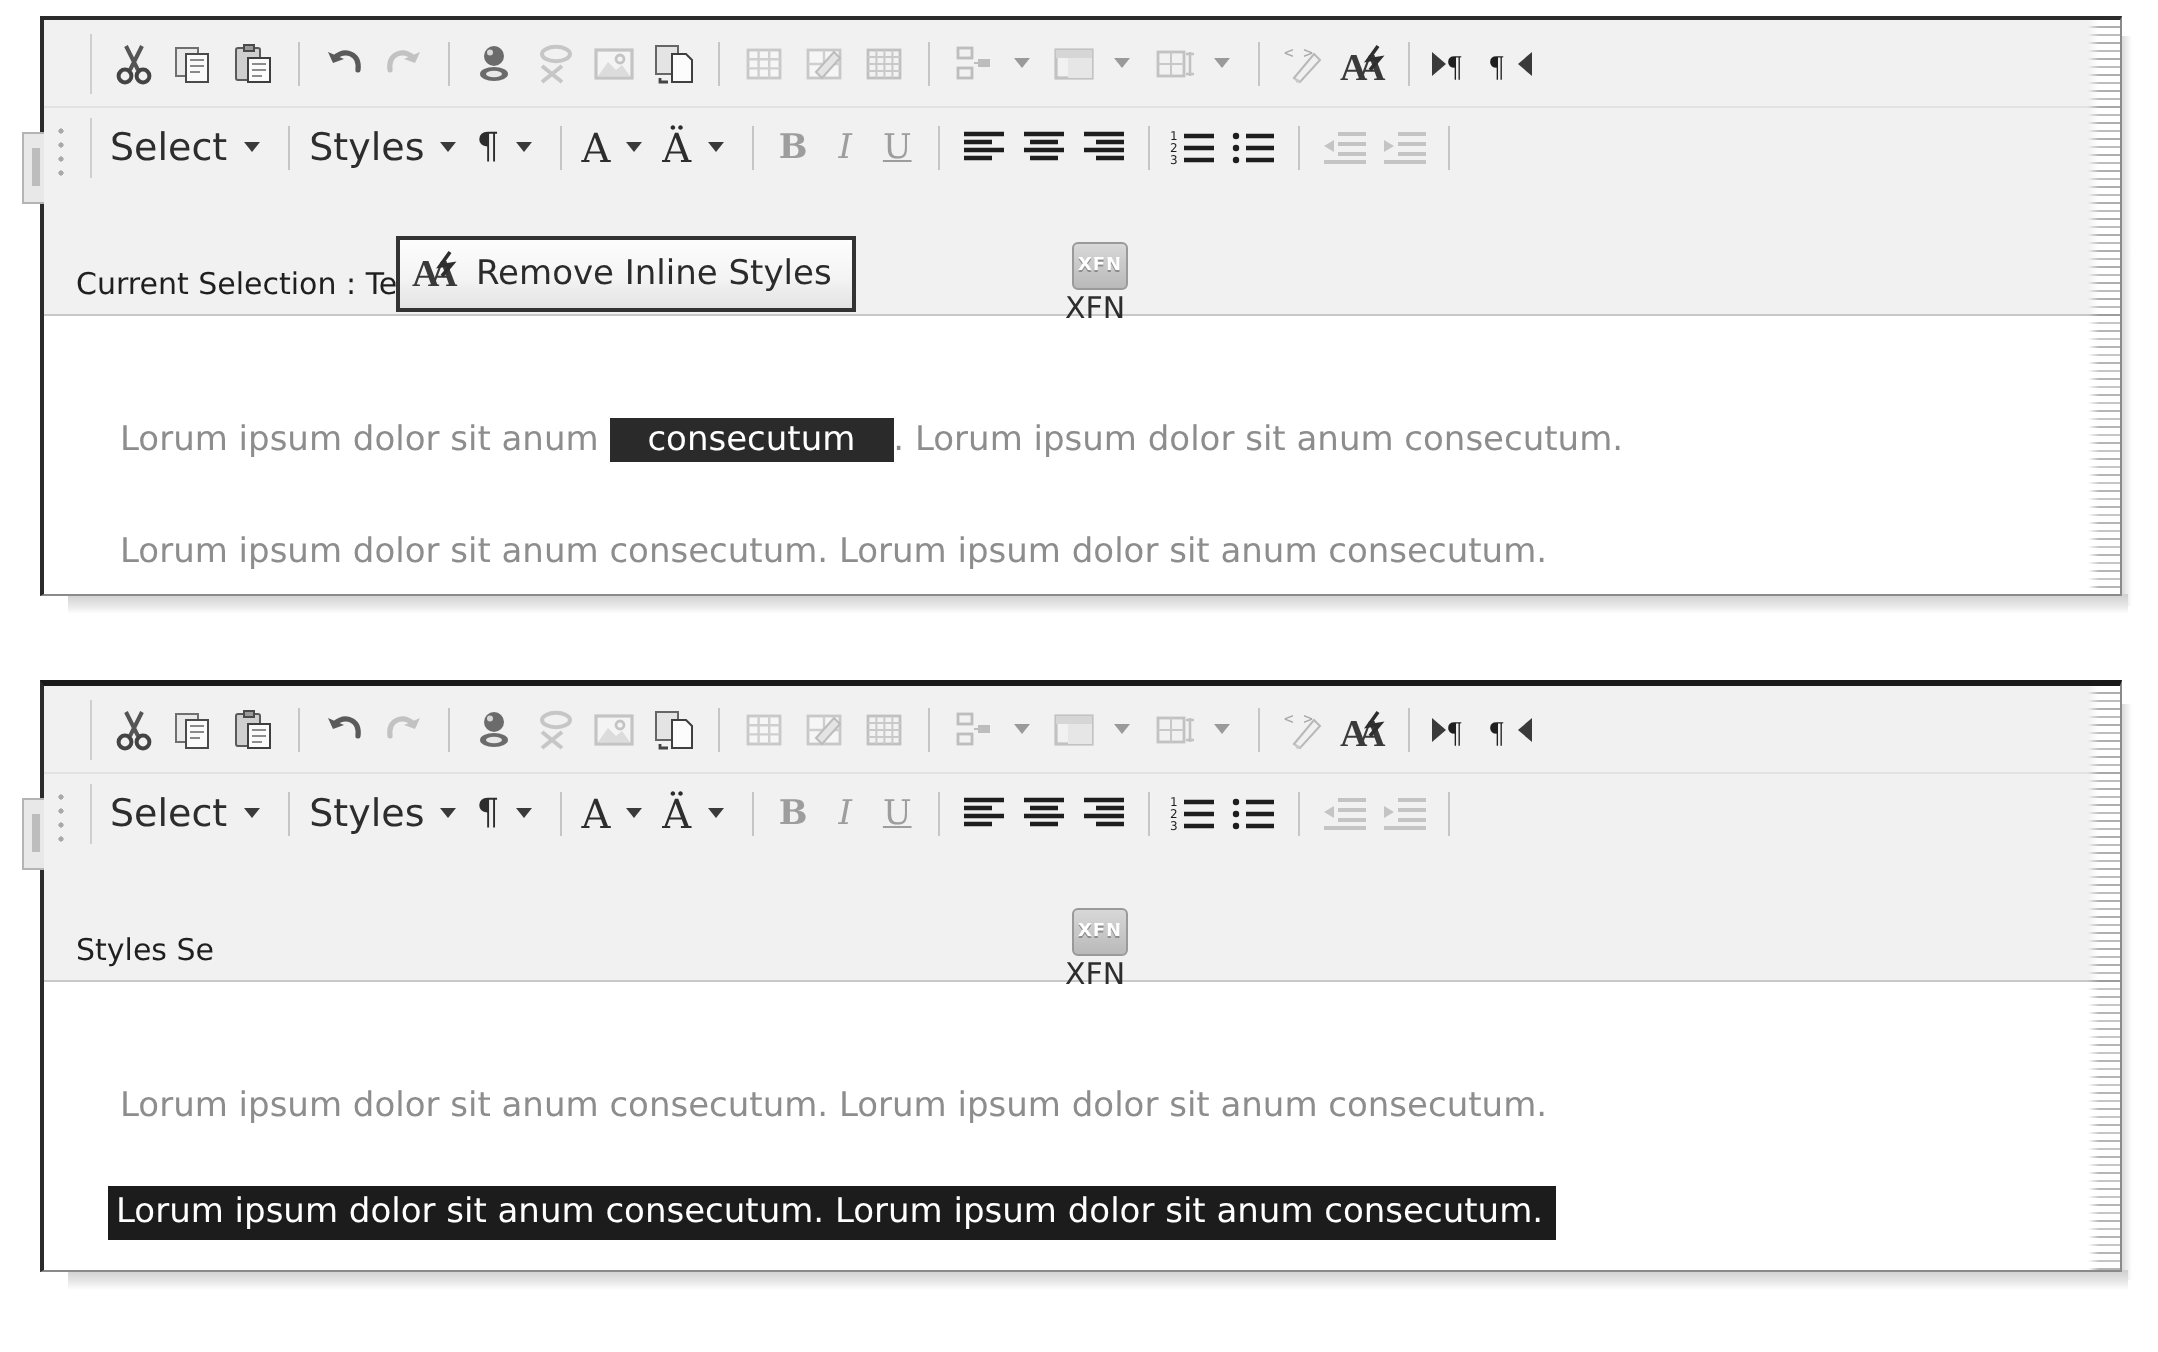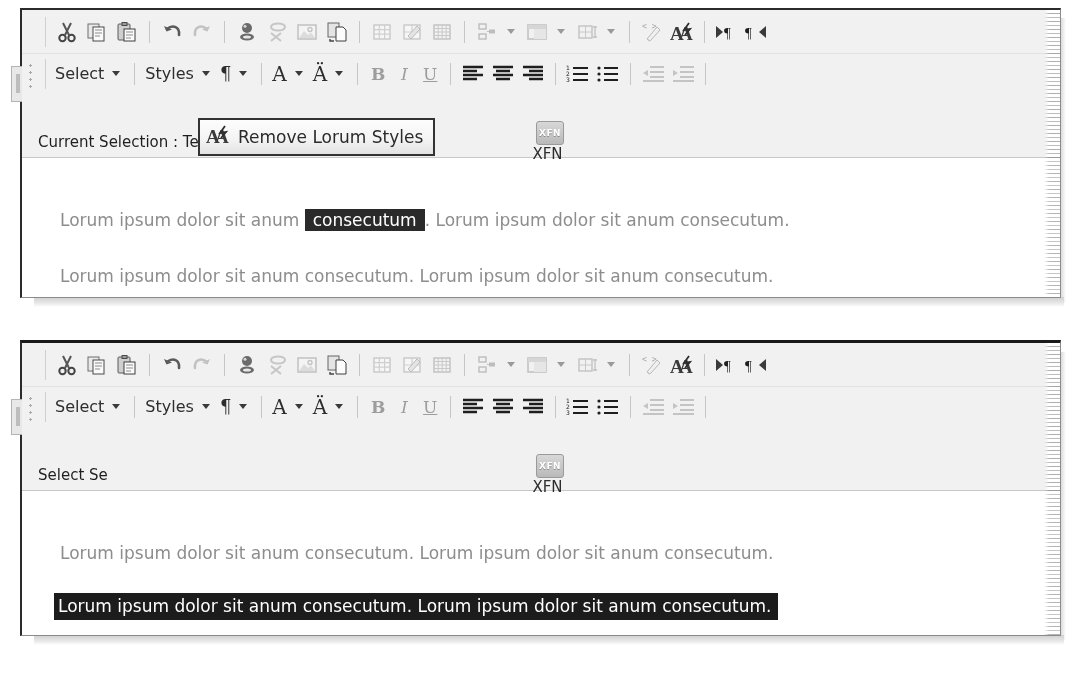--- a/index.html
+++ b/index.html
@@ -55,21 +55,21 @@
     background-size:5px 7px;background-position:2px 2px;background-repeat:repeat-y;
   }
   .sep{width:1px;height:22px;background:#c6c6c6;margin:0 7px;flex:0 0 auto;}
   .vrule{width:1px;height:30px;background:#cfcfcf;margin:0 6px;flex:0 0 auto;}
   .tbi{
     width:30px;height:30px;flex:0 0 auto;display:flex;align-items:center;justify-content:center;
     position:relative;
   }
   .tbi svg{display:block;}
   .tb-text{
-    font-size:16px;color:#2d2d2d;padding:0 3px;white-space:nowrap;
+    font-size:19px;color:#2d2d2d;padding:0 3px;white-space:nowrap;
     font-family:"DejaVu Sans","Liberation Sans",sans-serif;
   }
   .caret{
     width:0;height:0;border-left:4px solid transparent;border-right:4px solid transparent;
     border-top:5px solid #3a3a3a;margin:0 7px 0 5px;flex:0 0 auto;
   }
   .caret.dim{border-top-color:#9a9a9a;}
   .fmt{font-size:17px;color:#9d9d9d;width:26px;text-align:center;flex:0 0 auto;}
   .fmt.b{font-weight:bold;font-family:"DejaVu Serif","Liberation Serif",serif;}
   .fmt.i{font-style:italic;font-family:"DejaVu Serif","Liberation Serif",serif;}
@@ -106,21 +106,21 @@
     box-sizing:border-box;z-index:30;
   }
   .tip-label{font-size:17px;color:#2b2b2b;margin-left:8px;white-space:nowrap;}
 
   
   .doc{position:absolute;left:0;right:0;background:#ffffff;}
   .para{
     font-size:17px;color:#8d8d8d;padding-left:38px;white-space:nowrap;
     font-family:"DejaVu Sans","Liberation Sans",sans-serif;
   }
-  .para .sel{background:#2a2a2a;color:#ffffff;padding:1px 8px;}
+  .para .sel{background:#2a2a2a;color:#ffffff;padding:1px 19px;}
   .para.fullsel{
     background:#1c1c1c;color:#ffffff;display:inline-block;padding:3px 6px 4px 4px;
     margin-left:32px;font-size:17px;
   }
 </style>
 </head>
 <body>
 
 <div class="panel-shadow-r r1"></div>
 <div class="panel-shadow s1"></div>
@@ -377,21 +377,21 @@
   </div>
 
   <div class="tip">
     <span>
       <svg width="24" height="22" viewBox="0 0 24 22">
           <text x="0" y="19" font-size="19" font-weight="bold" fill="#3a3a3a" font-family="serif">A</text>
           <text x="9" y="19" font-size="19" font-weight="bold" fill="#3a3a3a" font-family="serif">A</text>
           <path d="M19 2 L14 9 L20 8 L15 14" stroke="#2e2e2e" stroke-width="1.8" fill="none"></path>
         </svg>
     </span>
-    <span class="tip-label">Remove Lorum Styles</span>
+    <span class="tip-label">Remove Inline Styles</span>
   </div>
 
   <div class="doc" style="top:176px;bottom:0;">
     <div class="para" style="margin-top:24px;">
       <span>Lorum ipsum dolor sit anum </span><span class="sel">consecutum</span><span>.  Lorum ipsum dolor sit anum consecutum.</span>
     </div>
     <div class="para" style="margin-top:36px;">Lorum ipsum dolor sit anum consecutum.  Lorum ipsum dolor sit anum consecutum.</div>
   </div>
 
   <div class="torn"></div>
@@ -641,21 +641,21 @@
       </div>
       <div class="sep"></div>
     </div>
 
     <div class="tb-row row3">
       <div class="grip" style="visibility:hidden"></div>
       <div class="xfn-btn">XFN</div>
       <span class="xfn-label">XFN</span>
     </div>
 
-    <div class="status-line">Select Se</div>
+    <div class="status-line">Styles Se</div>
   </div>
 
   <div class="doc" style="top:176px;bottom:0;">
     <div class="para" style="margin-top:24px;">Lorum ipsum dolor sit anum consecutum.  Lorum ipsum dolor sit anum consecutum.</div>
     <div style="margin-top:30px;">
       <span class="para fullsel">Lorum ipsum dolor sit anum consecutum.  Lorum ipsum dolor sit anum consecutum.</span>
     </div>
   </div>
 
   <div class="torn"></div>

